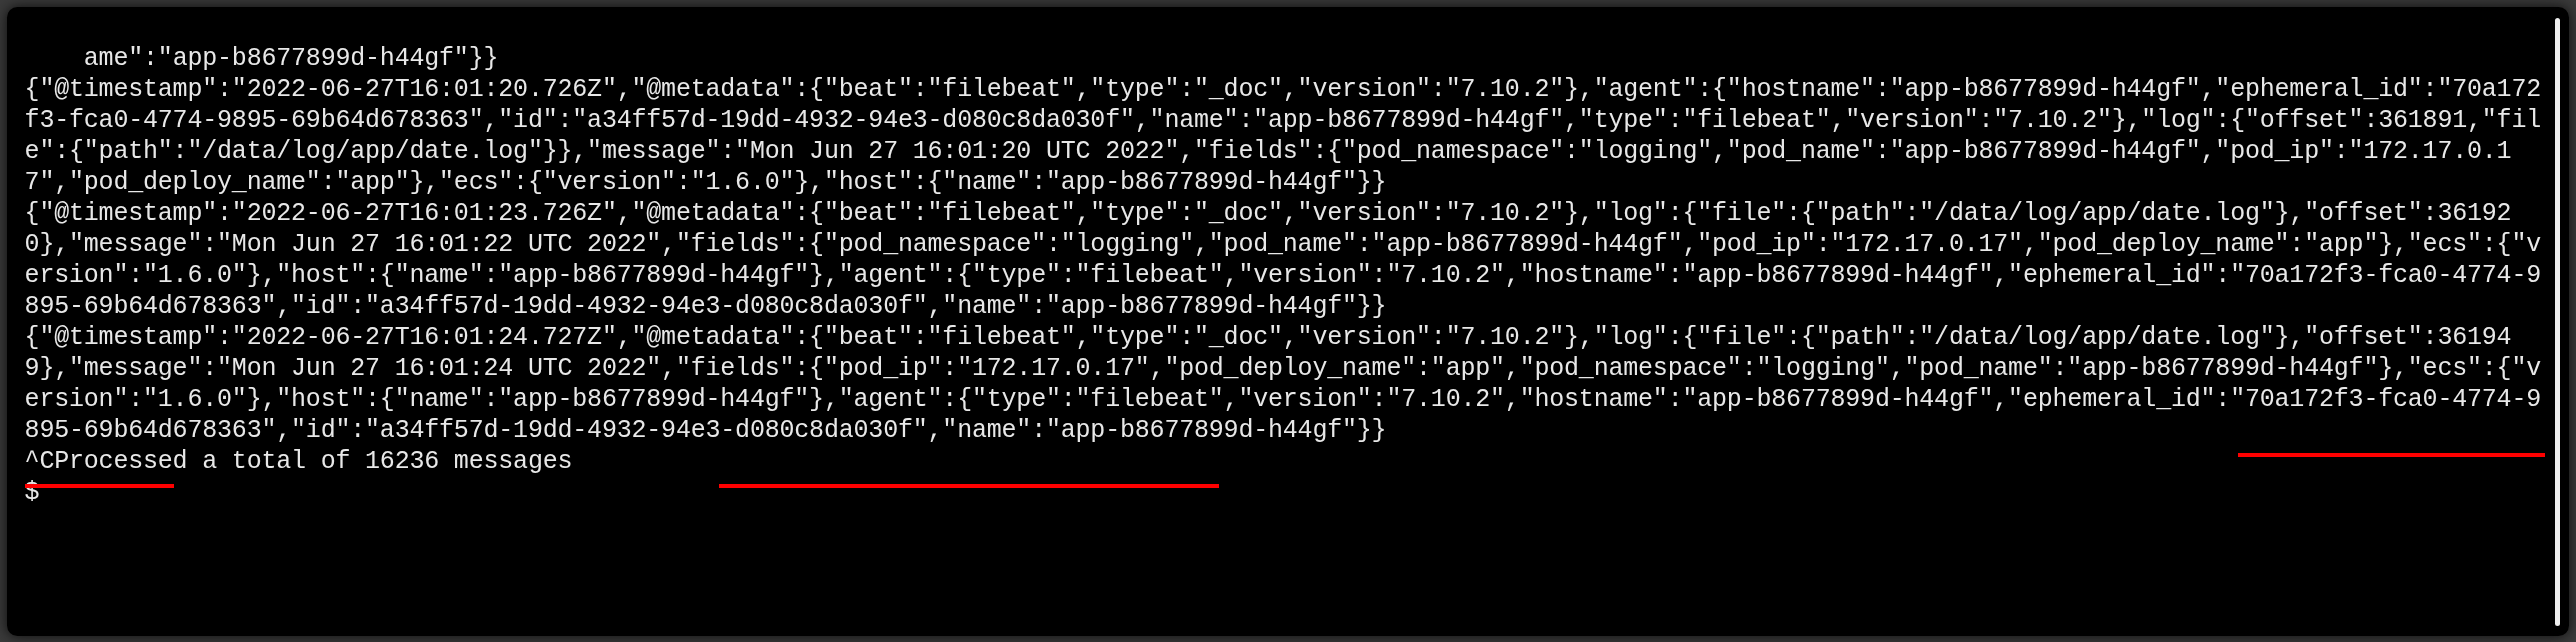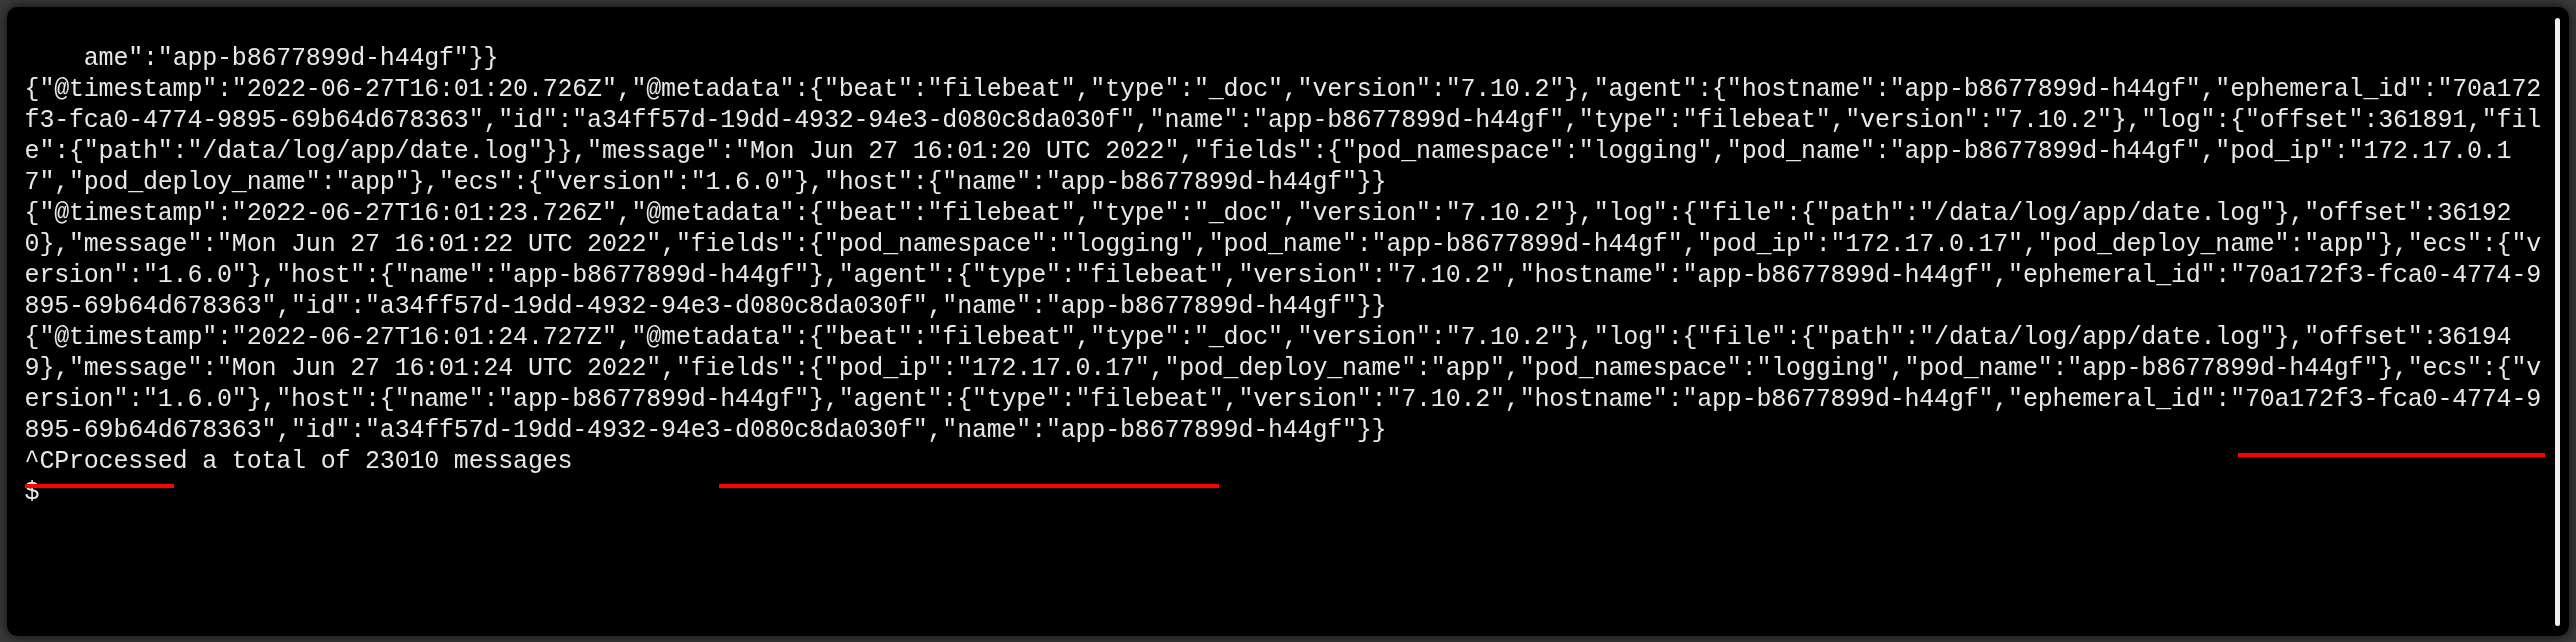--- a/index.html
+++ b/index.html
@@ -56,20 +56,20 @@
   </style>
 </head>
 <body>
 
 <div class="terminal">
   <div class="log-content">
     <span>ame":"app-b8677899d-h44gf"}}</span>
 <span>{"@timestamp":"2022-06-27T16:01:20.726Z","@metadata":{"beat":"filebeat","type":"_doc","version":"7.10.2"},"agent":{"hostname":"app-b8677899d-h44gf","ephemeral_id":"70a172f3-fca0-4774-9895-69b64d678363","id":"a34ff57d-19dd-4932-94e3-d080c8da030f","name":"app-b8677899d-h44gf","type":"filebeat","version":"7.10.2"},"log":{"offset":361891,"file":{"path":"/data/log/app/date.log"}},"message":"Mon Jun 27 16:01:20 UTC 2022","fields":{"pod_namespace":"logging","pod_name":"app-b8677899d-h44gf","pod_ip":"172.17.0.17","pod_deploy_name":"app"},"ecs":{"version":"1.6.0"},"host":{"name":"app-b8677899d-h44gf"}}</span>
 <span>{"@timestamp":"2022-06-27T16:01:23.726Z","@metadata":{"beat":"filebeat","type":"_doc","version":"7.10.2"},"log":{"file":{"path":"/data/log/app/date.log"},"offset":361920},"message":"Mon Jun 27 16:01:22 UTC 2022","fields":{"pod_namespace":"logging","pod_name":"app-b8677899d-h44gf","pod_ip":"172.17.0.17","pod_deploy_name":"app"},"ecs":{"version":"1.6.0"},"host":{"name":"app-b8677899d-h44gf"},"agent":{"type":"filebeat","version":"7.10.2","hostname":"app-b8677899d-h44gf","ephemeral_id":"70a172f3-fca0-4774-9895-69b64d678363","id":"a34ff57d-19dd-4932-94e3-d080c8da030f","name":"app-b8677899d-h44gf"}}</span>
 <span>{"@timestamp":"2022-06-27T16:01:24.727Z","@metadata":{"beat":"filebeat","type":"_doc","version":"7.10.2"},"log":{"file":{"path":"/data/log/app/date.log"},"offset":361949},"message":"Mon Jun 27 16:01:24 UTC 2022","fields":{"pod_ip":"172.17.0.17","pod_deploy_name":"app","pod_namespace":"logging","pod_name":"app-b8677899d-h44gf"},"ecs":{"version":"1.6.0"},"host":{"name":"app-b8677899d-h44gf"},"agent":{"type":"filebeat","version":"7.10.2","hostname":"app-b8677899d-h44gf","ephemeral_id":"70a172f3-fca0-4774-9895-69b64d678363","id":"a34ff57d-19dd-4932-94e3-d080c8da030f","name":"app-b8677899d-h44gf"}}</span>
-<span>^CProcessed a total of 23010 messages</span>
+<span>^CProcessed a total of 16236 messages</span>
 <span>$</span>
     <div class="underline u1"></div>
     <div class="underline u2"></div>
     <div class="underline u3"></div>
   </div>
 </div>
 
 
 </body></html>

